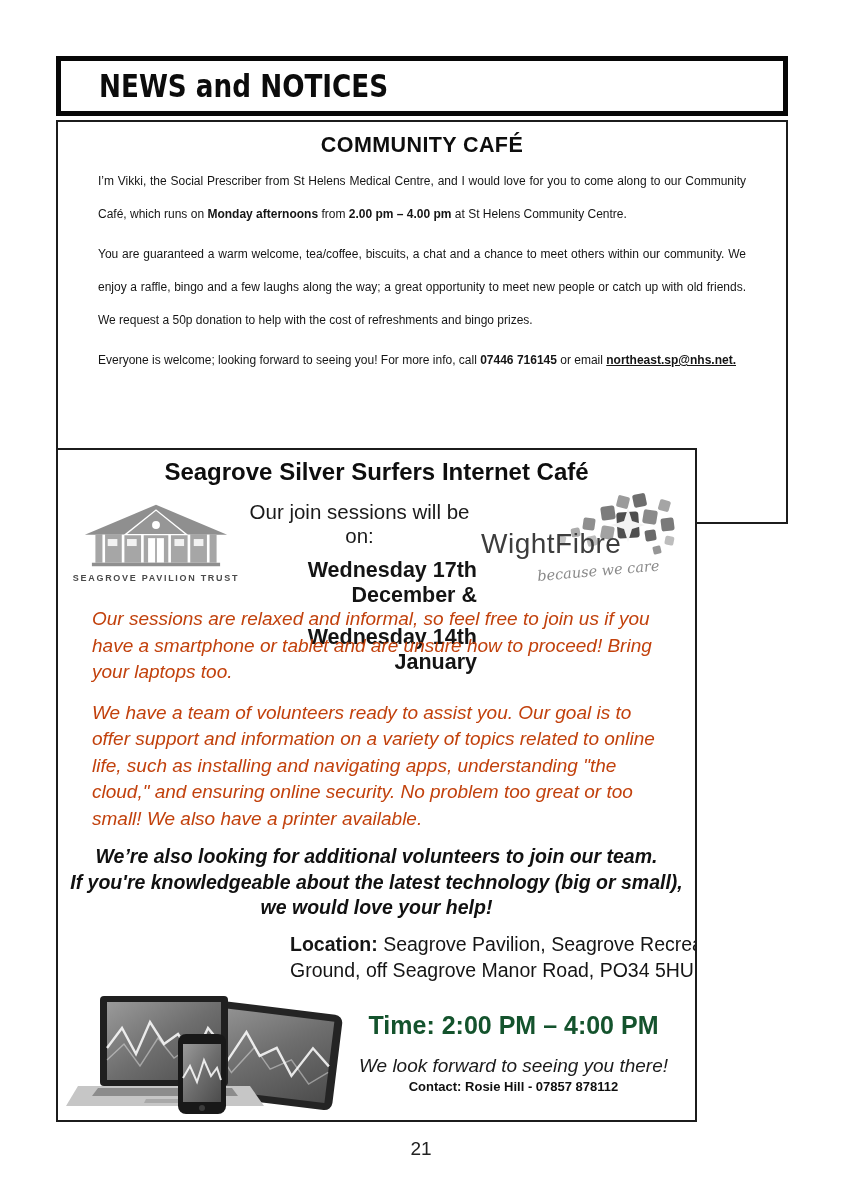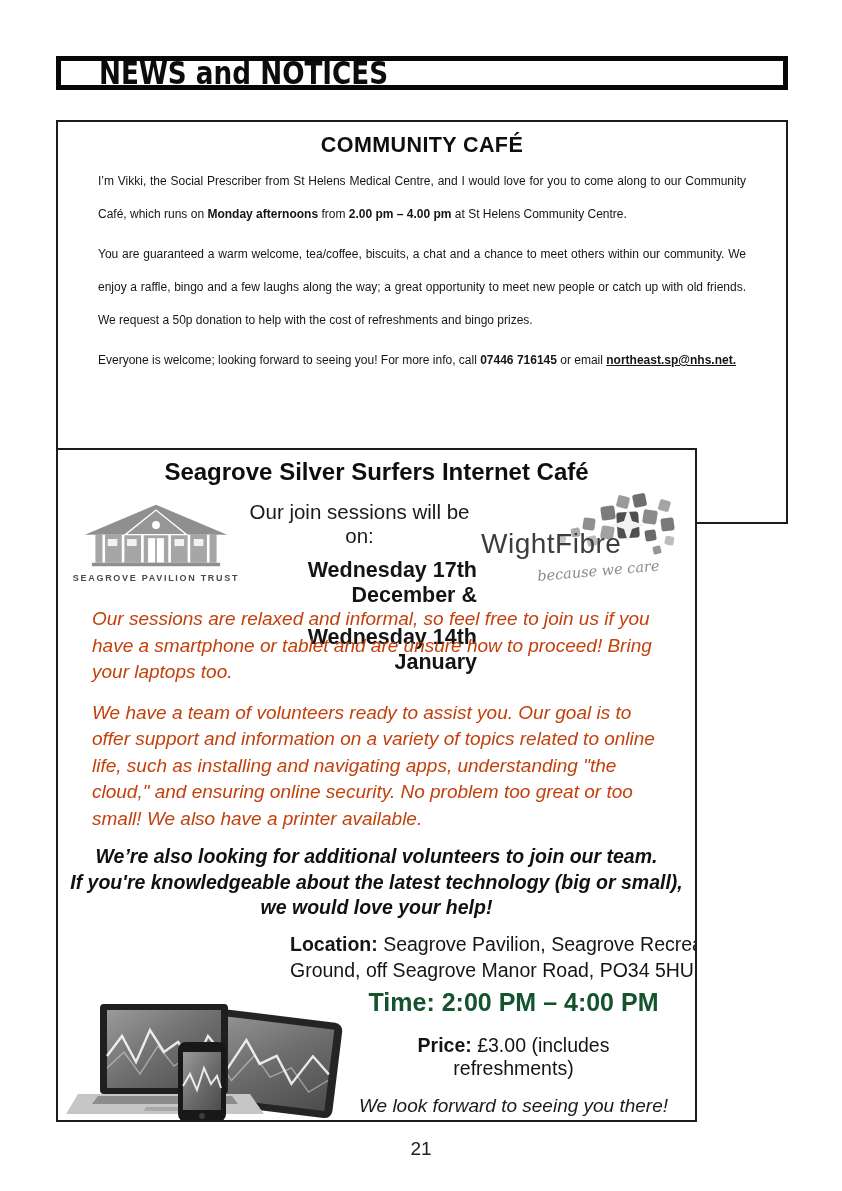--- a/index.html
+++ b/index.html
@@ -8,21 +8,21 @@
     width: 842px; height: 1191px;
     font-family: "Liberation Sans", sans-serif;
     color: #141414;
     position: relative;
     overflow: hidden;
   }
   .page { position: absolute; inset: 0; background: #fff; }
 
   
   .news-box {
-    position: absolute; left: 56px; top: 56px; width: 732px; height: 34px;
+    position: absolute; left: 56px; top: 56px; width: 732px; height: 60px;
     border: 5px solid #070707; background: #fff;
     display: flex; align-items: center;
   }
   .news-title {
     display: inline-block;
     font-family: "DejaVu Sans", sans-serif;
     font-weight: bold; font-size: 32px; letter-spacing: 0px;
     margin-left: 38px; transform: scaleX(0.82); transform-origin: left center;
     color: #0c0c0c;
   }
@@ -227,21 +227,20 @@
           <polygon points="80,111 132,111 134,115 78,115" fill="#a9a9a9"></polygon>
 
           <rect x="112" y="46" width="48" height="80" rx="8" fill="#181818"></rect>
           <rect x="117" y="56" width="38" height="58" fill="url(#scr1)"></rect>
           <polyline points="117,90 124,78 131,94 138,72 145,88 151,80 155,92" fill="none" stroke="#ffffff" stroke-width="2" opacity="0.85"></polyline>
           <circle cx="136" cy="120" r="3" fill="#3c3c3c"></circle>
         </svg>
       </div>
       <div class="details">
         <div class="detail-time">Time: 2:00 PM – 4:00 PM</div>
-        <div class="detail-price"><strong>Price:</strong><span> £3.00 (includes refreshments)</span></div>
         <div class="detail-closing">We look forward to seeing you there!</div>
         <div class="detail-contact">Contact: Rosie Hill - 07857 878112</div>
       </div>
     </div>
   </section>
 
   <div class="page-number">21</div>
 </div>
 
 </body></html>

